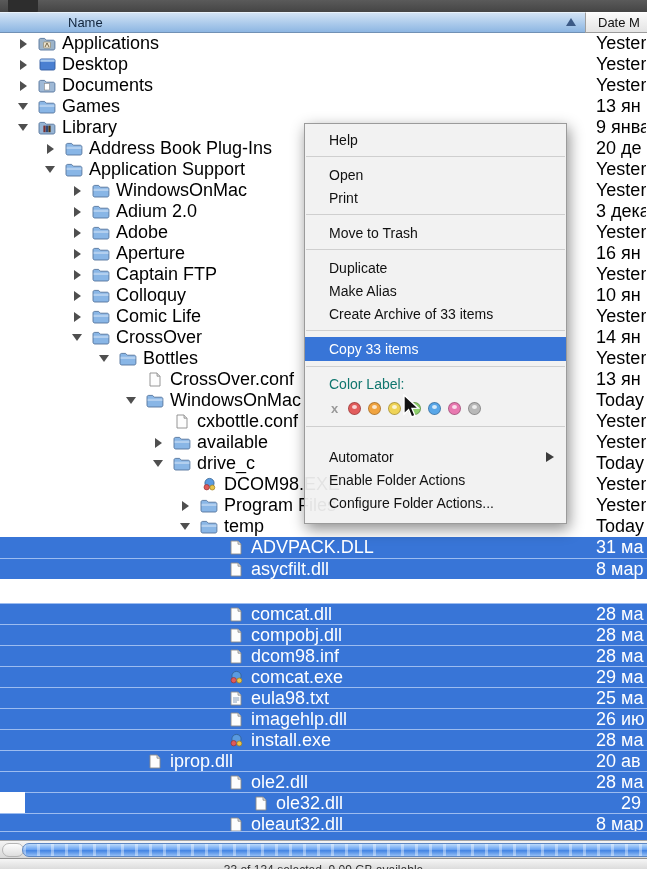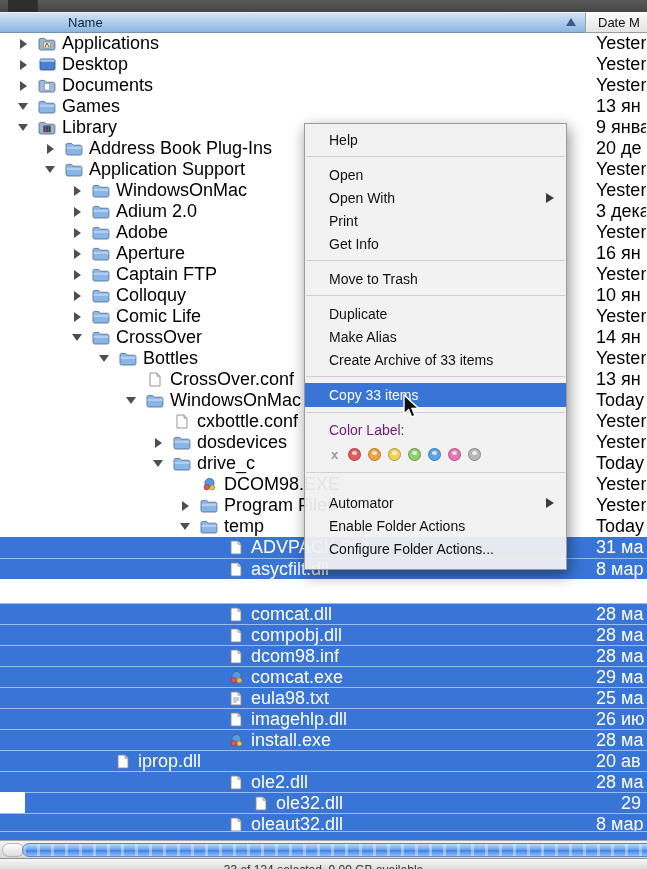--- a/index.html
+++ b/index.html
@@ -52,21 +52,21 @@
   .statusbar{position:absolute;left:0;top:858px;width:647px;height:22px;
     background:linear-gradient(#f6f6f6,#bfbfbf);border-top:1px solid #8e8e8e;box-sizing:border-box;
     font-size:12px;color:#333;text-align:center;padding-top:4px;}
 
   
   .menu{position:absolute;left:304px;top:123px;width:263px;box-sizing:border-box;
     background:rgba(241,241,241,0.94);border:1px solid #9b9b9b;
     box-shadow:2px 5px 14px rgba(0,0,0,.45);padding:4px 0 9px 0;font-size:14px;color:#111;}
   .mi{position:relative;height:23px;display:flex;align-items:center;padding-left:24px;}
   .mi.hl{background:#3875d7;color:#fff;height:24px;}
-  .mi.disabled{color:#701a75;height:22px;}
+  .mi.disabled{color:#0f766e;height:22px;}
   .msub{position:absolute;right:12px;top:50%;transform:translateY(-50%);
     width:0;height:0;border-top:5px solid transparent;border-bottom:5px solid transparent;border-left:8px solid #3c3c3c;}
   .msep{height:1px;background:#cfcfcf;margin:5px 1px 6px 1px;}
   .mspacer{height:12px;}
   .mcolors{height:26px;display:flex;align-items:center;gap:7px;padding-left:26px;}
   .mclear{color:#9a9a9a;font-weight:bold;font-size:13px;margin-right:3px;}
   .dot{width:13px;height:13px;border-radius:50%;box-sizing:border-box;border:1px solid rgba(0,0,0,.25);}
   .dot i{display:block;width:5px;height:4px;margin:2px 0 0 2.5px;border-radius:50%;background:rgba(255,255,255,.75);}
 
   
@@ -341,21 +341,21 @@
       <div class="row" style="padding-left: 145px;">
         <span class="disc">
           <span class="tri-closed"></span>
         </span>
         <span class="ric">
           <svg width="18" height="14" viewBox="0 0 18 14">
             <path d="M1 3.1C1 2 1.7 1.4 2.7 1.4h3.9l1.7 1.8H15c1.2 0 1.9.7 1.9 1.8v6.2c0 1.1-.7 1.8-1.9 1.8H2.9C1.7 13 1 12.3 1 11.2z" fill="#89b6e6" stroke="#55749c" stroke-width=".9"></path>
             <path d="M1.5 4.7h15v2.3h-15z" fill="rgba(255,255,255,.35)"></path>
           </svg>
         </span>
-        <span class="rname">dosdevices</span>
+        <span class="rname">available</span>
         <span class="rdate">Yester</span>
       </div>
       <div class="row" style="padding-left: 145px;">
         <span class="disc">
           <span class="tri-open"></span>
         </span>
         <span class="ric">
           <svg width="18" height="14" viewBox="0 0 18 14">
             <path d="M1 3.1C1 2 1.7 1.4 2.7 1.4h3.9l1.7 1.8H15c1.2 0 1.9.7 1.9 1.8v6.2c0 1.1-.7 1.8-1.9 1.8H2.9C1.7 13 1 12.3 1 11.2z" fill="#89b6e6" stroke="#55749c" stroke-width=".9"></path>
             <path d="M1.5 4.7h15v2.3h-15z" fill="rgba(255,255,255,.35)"></path>
@@ -497,21 +497,21 @@
         <span class="ric">
           <svg width="15" height="15" viewBox="0 0 15 15">
             <circle cx="7.5" cy="6" r="4.6" fill="#5a9be0" stroke="#33618f" stroke-width=".8"></circle>
             <circle cx="4.7" cy="10.2" r="2.7" fill="#e05a5a" stroke="#8f3333" stroke-width=".7"></circle>
             <circle cx="10.3" cy="10.5" r="2.5" fill="#e8c54a" stroke="#9c7a1f" stroke-width=".7"></circle>
           </svg>
         </span>
         <span class="rname">install.exe</span>
         <span class="rdate">28 ма</span>
       </div>
-      <div class="row selected" style="padding-left: 86px;">
+      <div class="row selected" style="padding-left: 118px;">
         <span class="disc"></span>
         <span class="ric">
           <svg width="12" height="15" viewBox="0 0 12 15">
             <path d="M1 1h7l3 3.2V14H1z" fill="#fdfdfd" stroke="#8a8a8a" stroke-width=".9"></path>
             <path d="M8 1v3.2h3" fill="#dcdcdc" stroke="#8a8a8a" stroke-width=".8"></path>
           </svg>
         </span>
         <span class="rname">iprop.dll</span>
         <span class="rdate">20 ав</span>
       </div>
@@ -568,23 +568,21 @@
   </div>
 
   <div class="statusbar">
     <span>33 of 134 selected, 9.09 GB available</span>
   </div>
 
   <div class="menu">
       <div class="mi">Help</div>
       <div class="msep"></div>
       <div class="mi">Open</div>
-      <div class="mi">Open With<span class="msub"></span></div>
       <div class="mi">Print</div>
-      <div class="mi">Get Info</div>
       <div class="msep"></div>
       <div class="mi">Move to Trash</div>
       <div class="msep"></div>
       <div class="mi">Duplicate</div>
       <div class="mi">Make Alias</div>
       <div class="mi">Create Archive of 33 items</div>
       <div class="msep"></div>
       <div class="mi hl">Copy 33 items</div>
       <div class="msep"></div>
       <div class="mi disabled">Color Label:</div>

